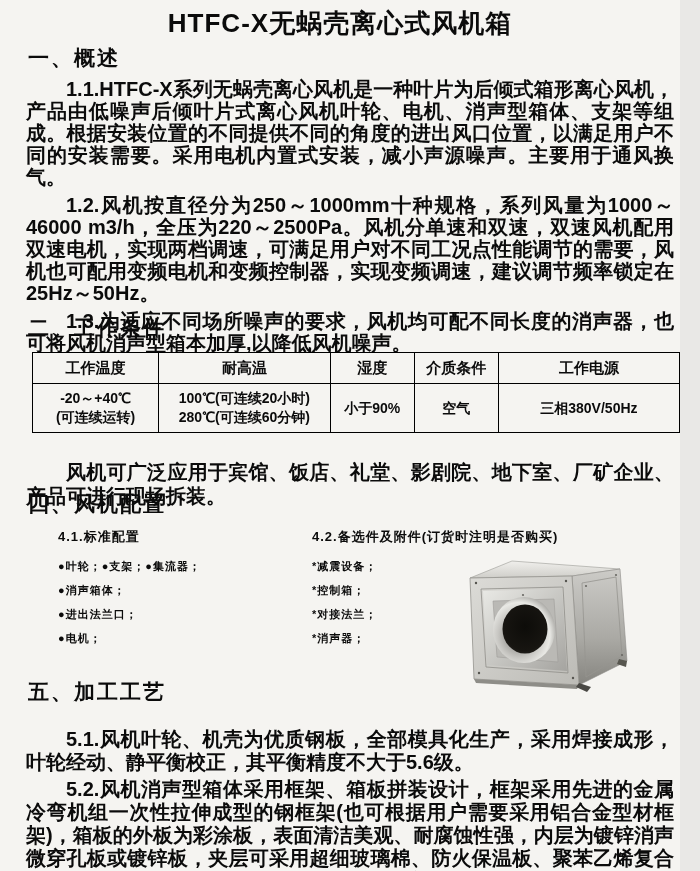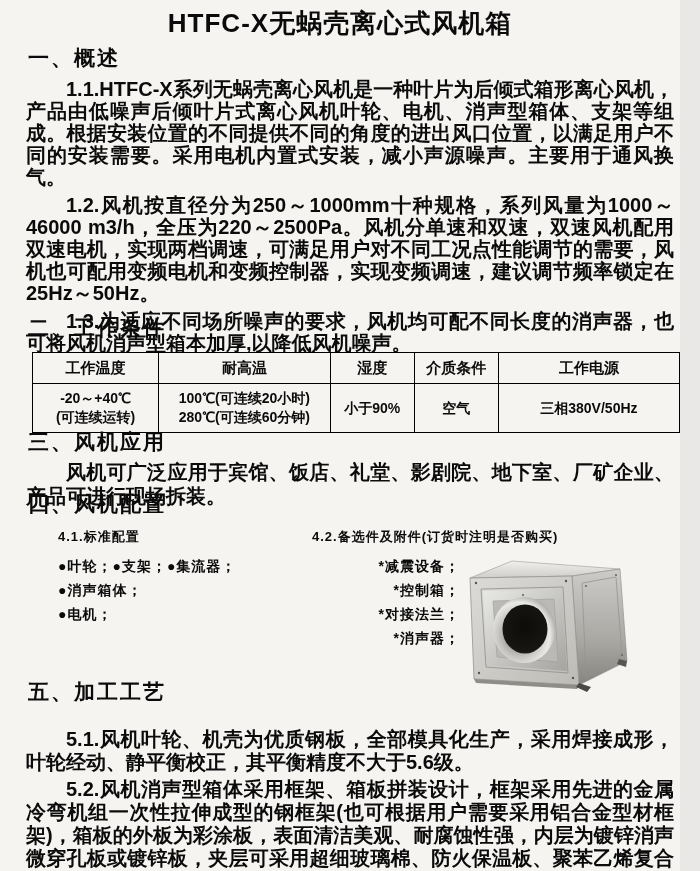--- a/index.html
+++ b/index.html
@@ -47,24 +47,24 @@
   .work-table td{font-size:14px;height:44px;line-height:19px;}
   .col-temp{width:19.5%;} .col-heat{width:26.5%;} .col-hum{width:13%;}
   .col-med{width:13%;} .col-pow{width:28%;}
   .config-area{
     position:absolute;top:528px;left:26px;width:655px;
     display:flex;align-items:flex-start;
   }
   .config-col-left{width:286px;box-sizing:border-box;padding-left:32px;flex:none;}
   .config-col-right{flex:1;}
   .sub-heading{margin:0 0 8px 0;font-size:13px;letter-spacing:1px;}
-  .config-list{list-style:none;margin:0;padding:0;font-size:14px;}
+  .config-list{list-style:none;margin:0;padding:0;font-size:11px;}
   .config-list li{line-height:24px;letter-spacing:1px;}
   .right-row{display:flex;align-items:flex-start;}
-  .opt-list{width:148px;flex:none;text-align:right;}
+  .opt-list{width:148px;flex:none;}
   .product-figure{width:180px;height:144px;margin-top:2px;flex:none;}
 </style>
 </head>
 <body>
 
 <div class="page">
 
   <h1 class="doc-title">HTFC-X无蜗壳离心式风机箱</h1>
 
   <h2 class="sec-heading h-sec1">一、概述</h2>
@@ -102,32 +102,32 @@
           <div>100℃(可连续20小时)</div>
           <div>280℃(可连续60分钟)</div>
         </td>
         <td>小于90%</td>
         <td>空气</td>
         <td>三相380V/50Hz</td>
       </tr>
     </tbody>
   </table>
 
-  <h2 class="sec-heading h-sec3">三、风机应用</h2>
   <div class="text-block b-sec3">
     <p>风机可广泛应用于宾馆、饭店、礼堂、影剧院、地下室、厂矿企业、产品可进行现场拆装。</p>
   </div>
 
   <h2 class="sec-heading h-sec4">四、风机配置</h2>
   <div class="config-area">
     <div class="config-col-left">
       <h3 class="sub-heading">4.1.标准配置</h3>
       <ul class="config-list">
         <li>●叶轮；●支架；●集流器；</li>
         <li>●消声箱体；</li>
+        <li>●进出法兰口；</li>
         <li>●电机；</li>
       </ul>
     </div>
     <div class="config-col-right">
       <h3 class="sub-heading">4.2.备选件及附件(订货时注明是否购买)</h3>
       <div class="right-row">
         <ul class="config-list opt-list">
           <li>*减震设备；</li>
           <li>*控制箱；</li>
           <li>*对接法兰；</li>

